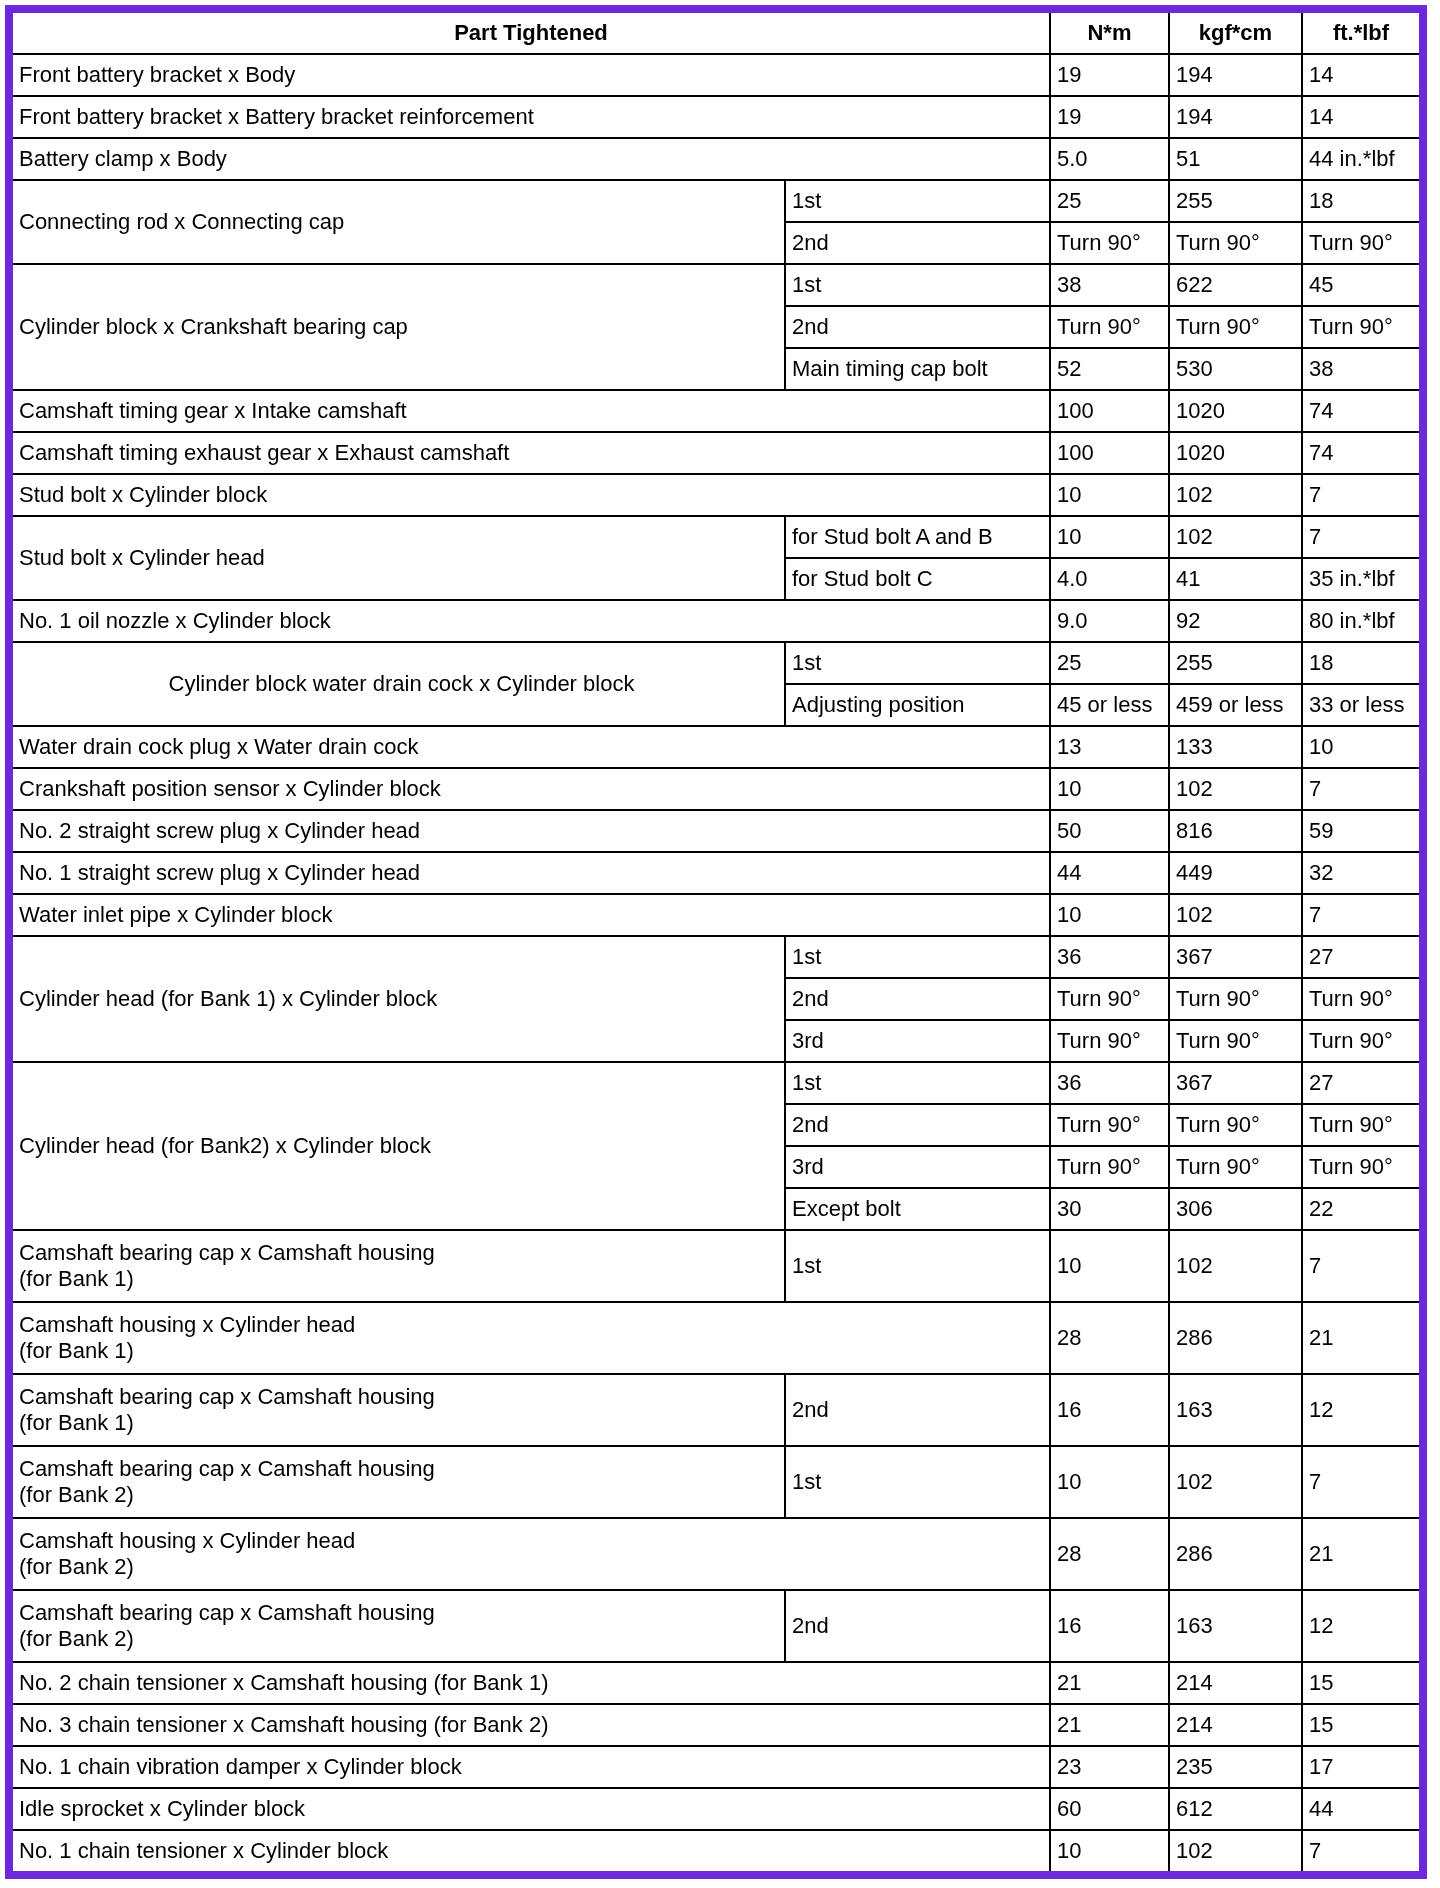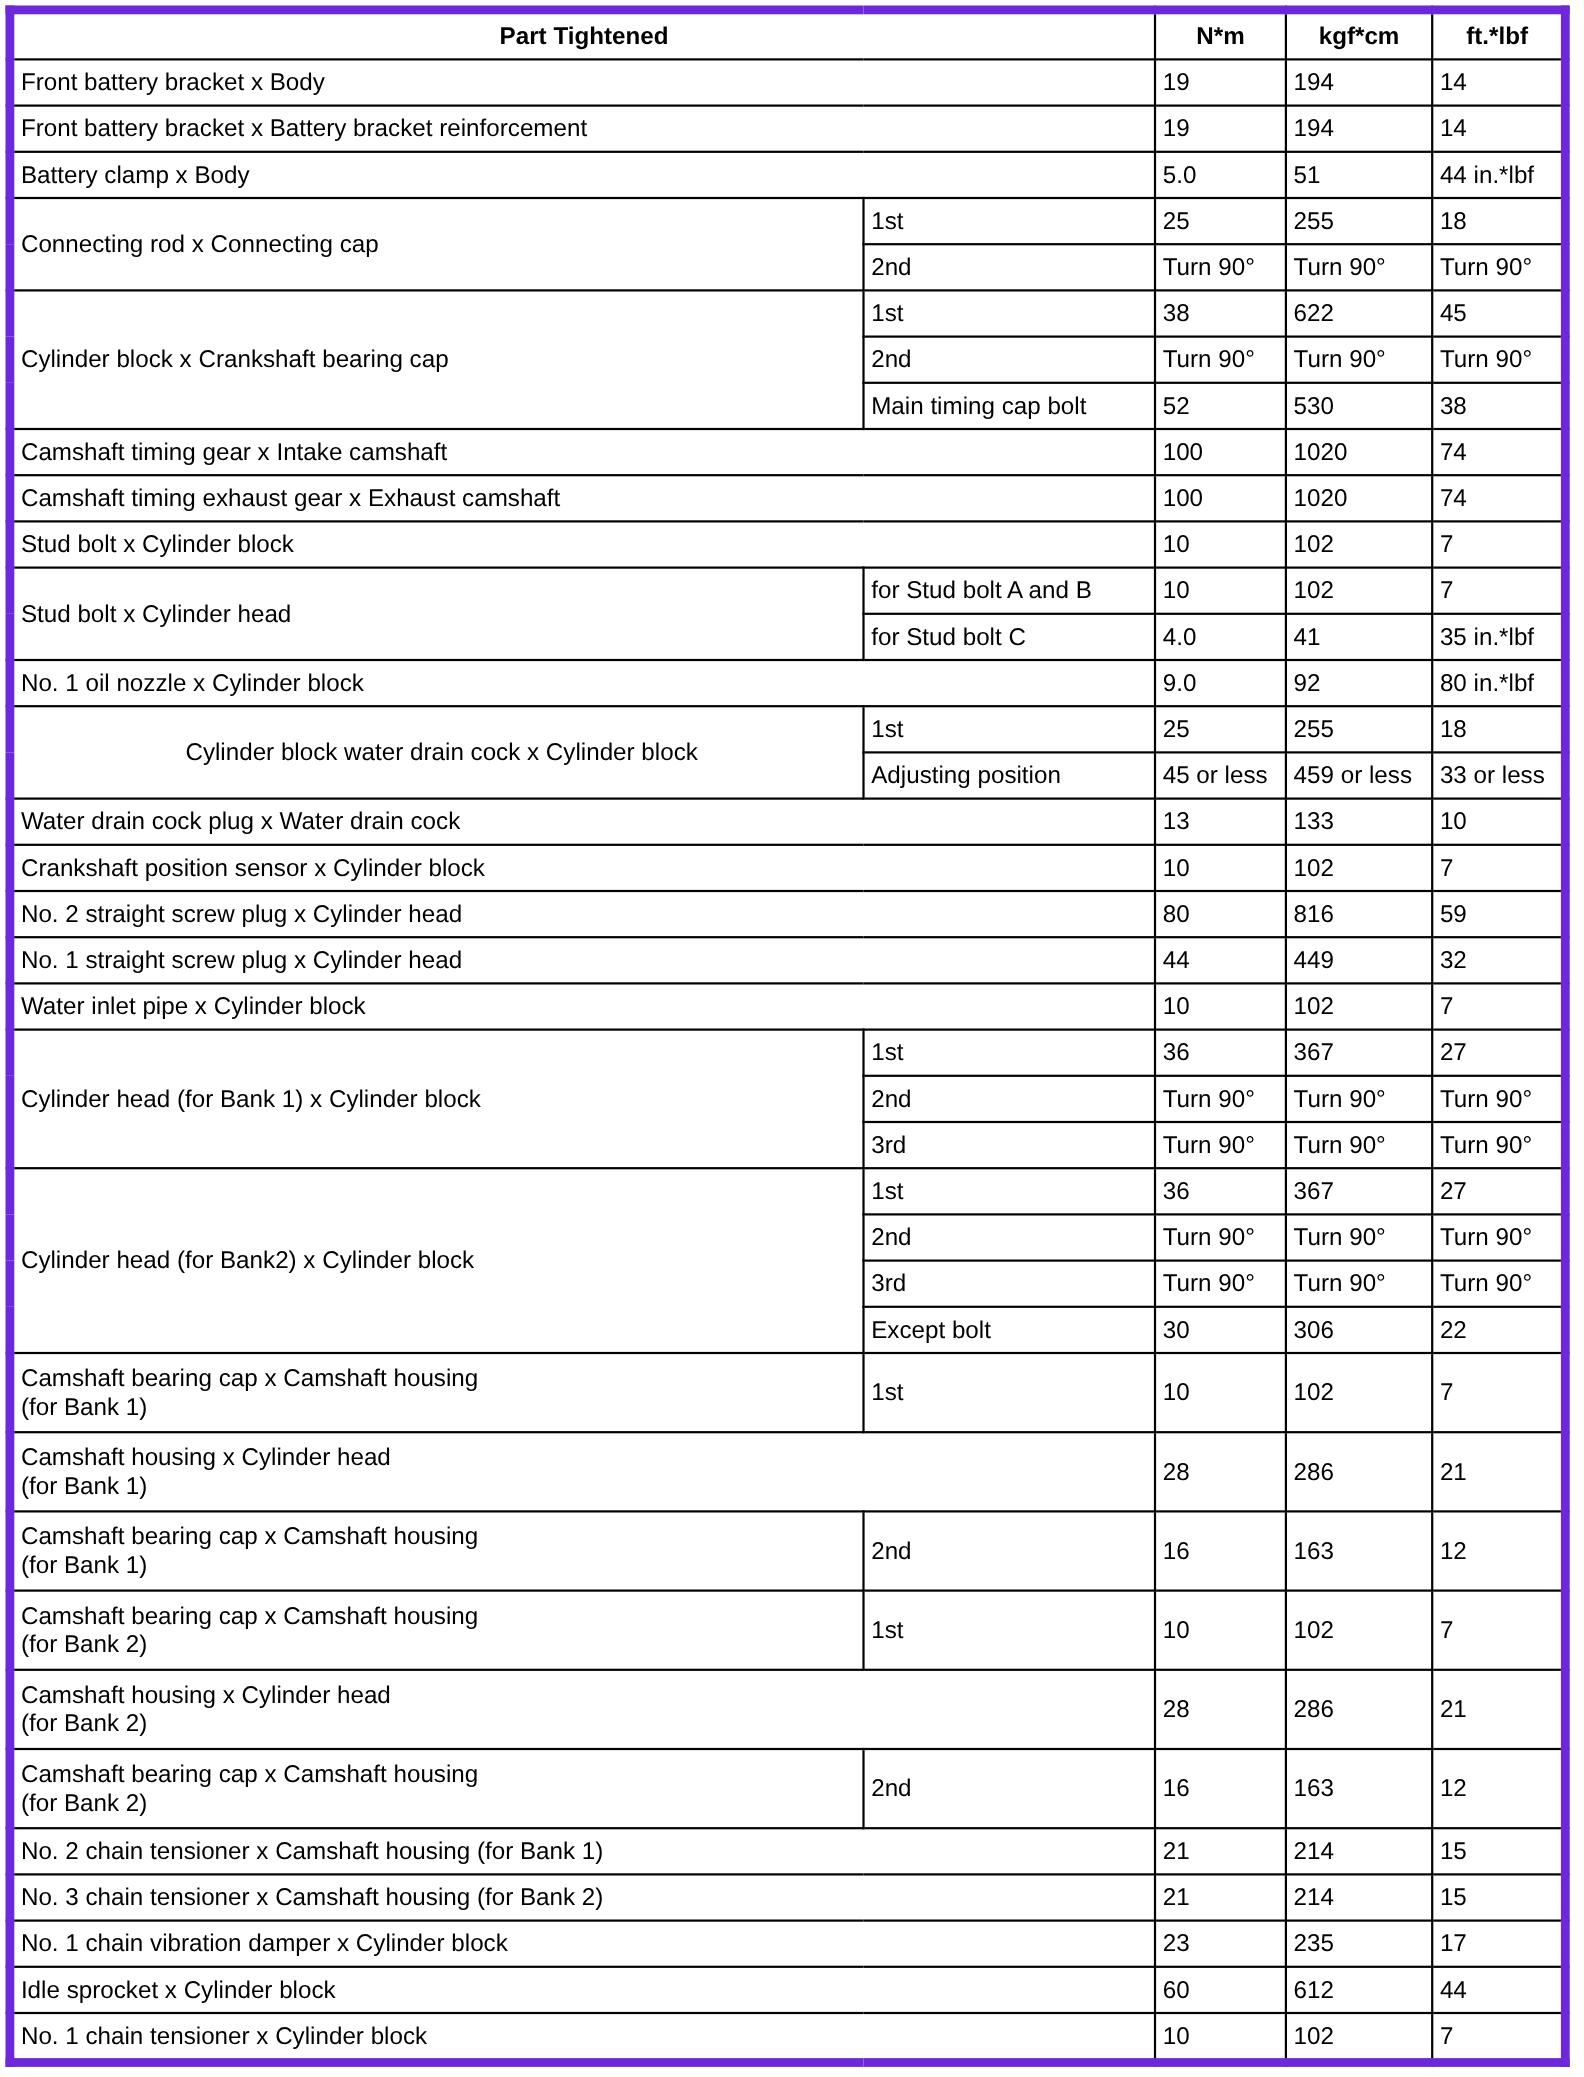--- a/index.html
+++ b/index.html
@@ -142,21 +142,21 @@
         <td>10</td>
       </tr>
       <tr class="r1">
         <td colspan="2" style="white-space: nowrap;">Crankshaft position sensor x Cylinder block</td>
         <td>10</td>
         <td>102</td>
         <td>7</td>
       </tr>
       <tr class="r1">
         <td colspan="2" style="white-space: nowrap;">No. 2 straight screw plug x Cylinder head</td>
-        <td>80</td>
+        <td>50</td>
         <td>816</td>
         <td>59</td>
       </tr>
       <tr class="r1">
         <td colspan="2" style="white-space: nowrap;">No. 1 straight screw plug x Cylinder head</td>
         <td>44</td>
         <td>449</td>
         <td>32</td>
       </tr>
       <tr class="r1">

